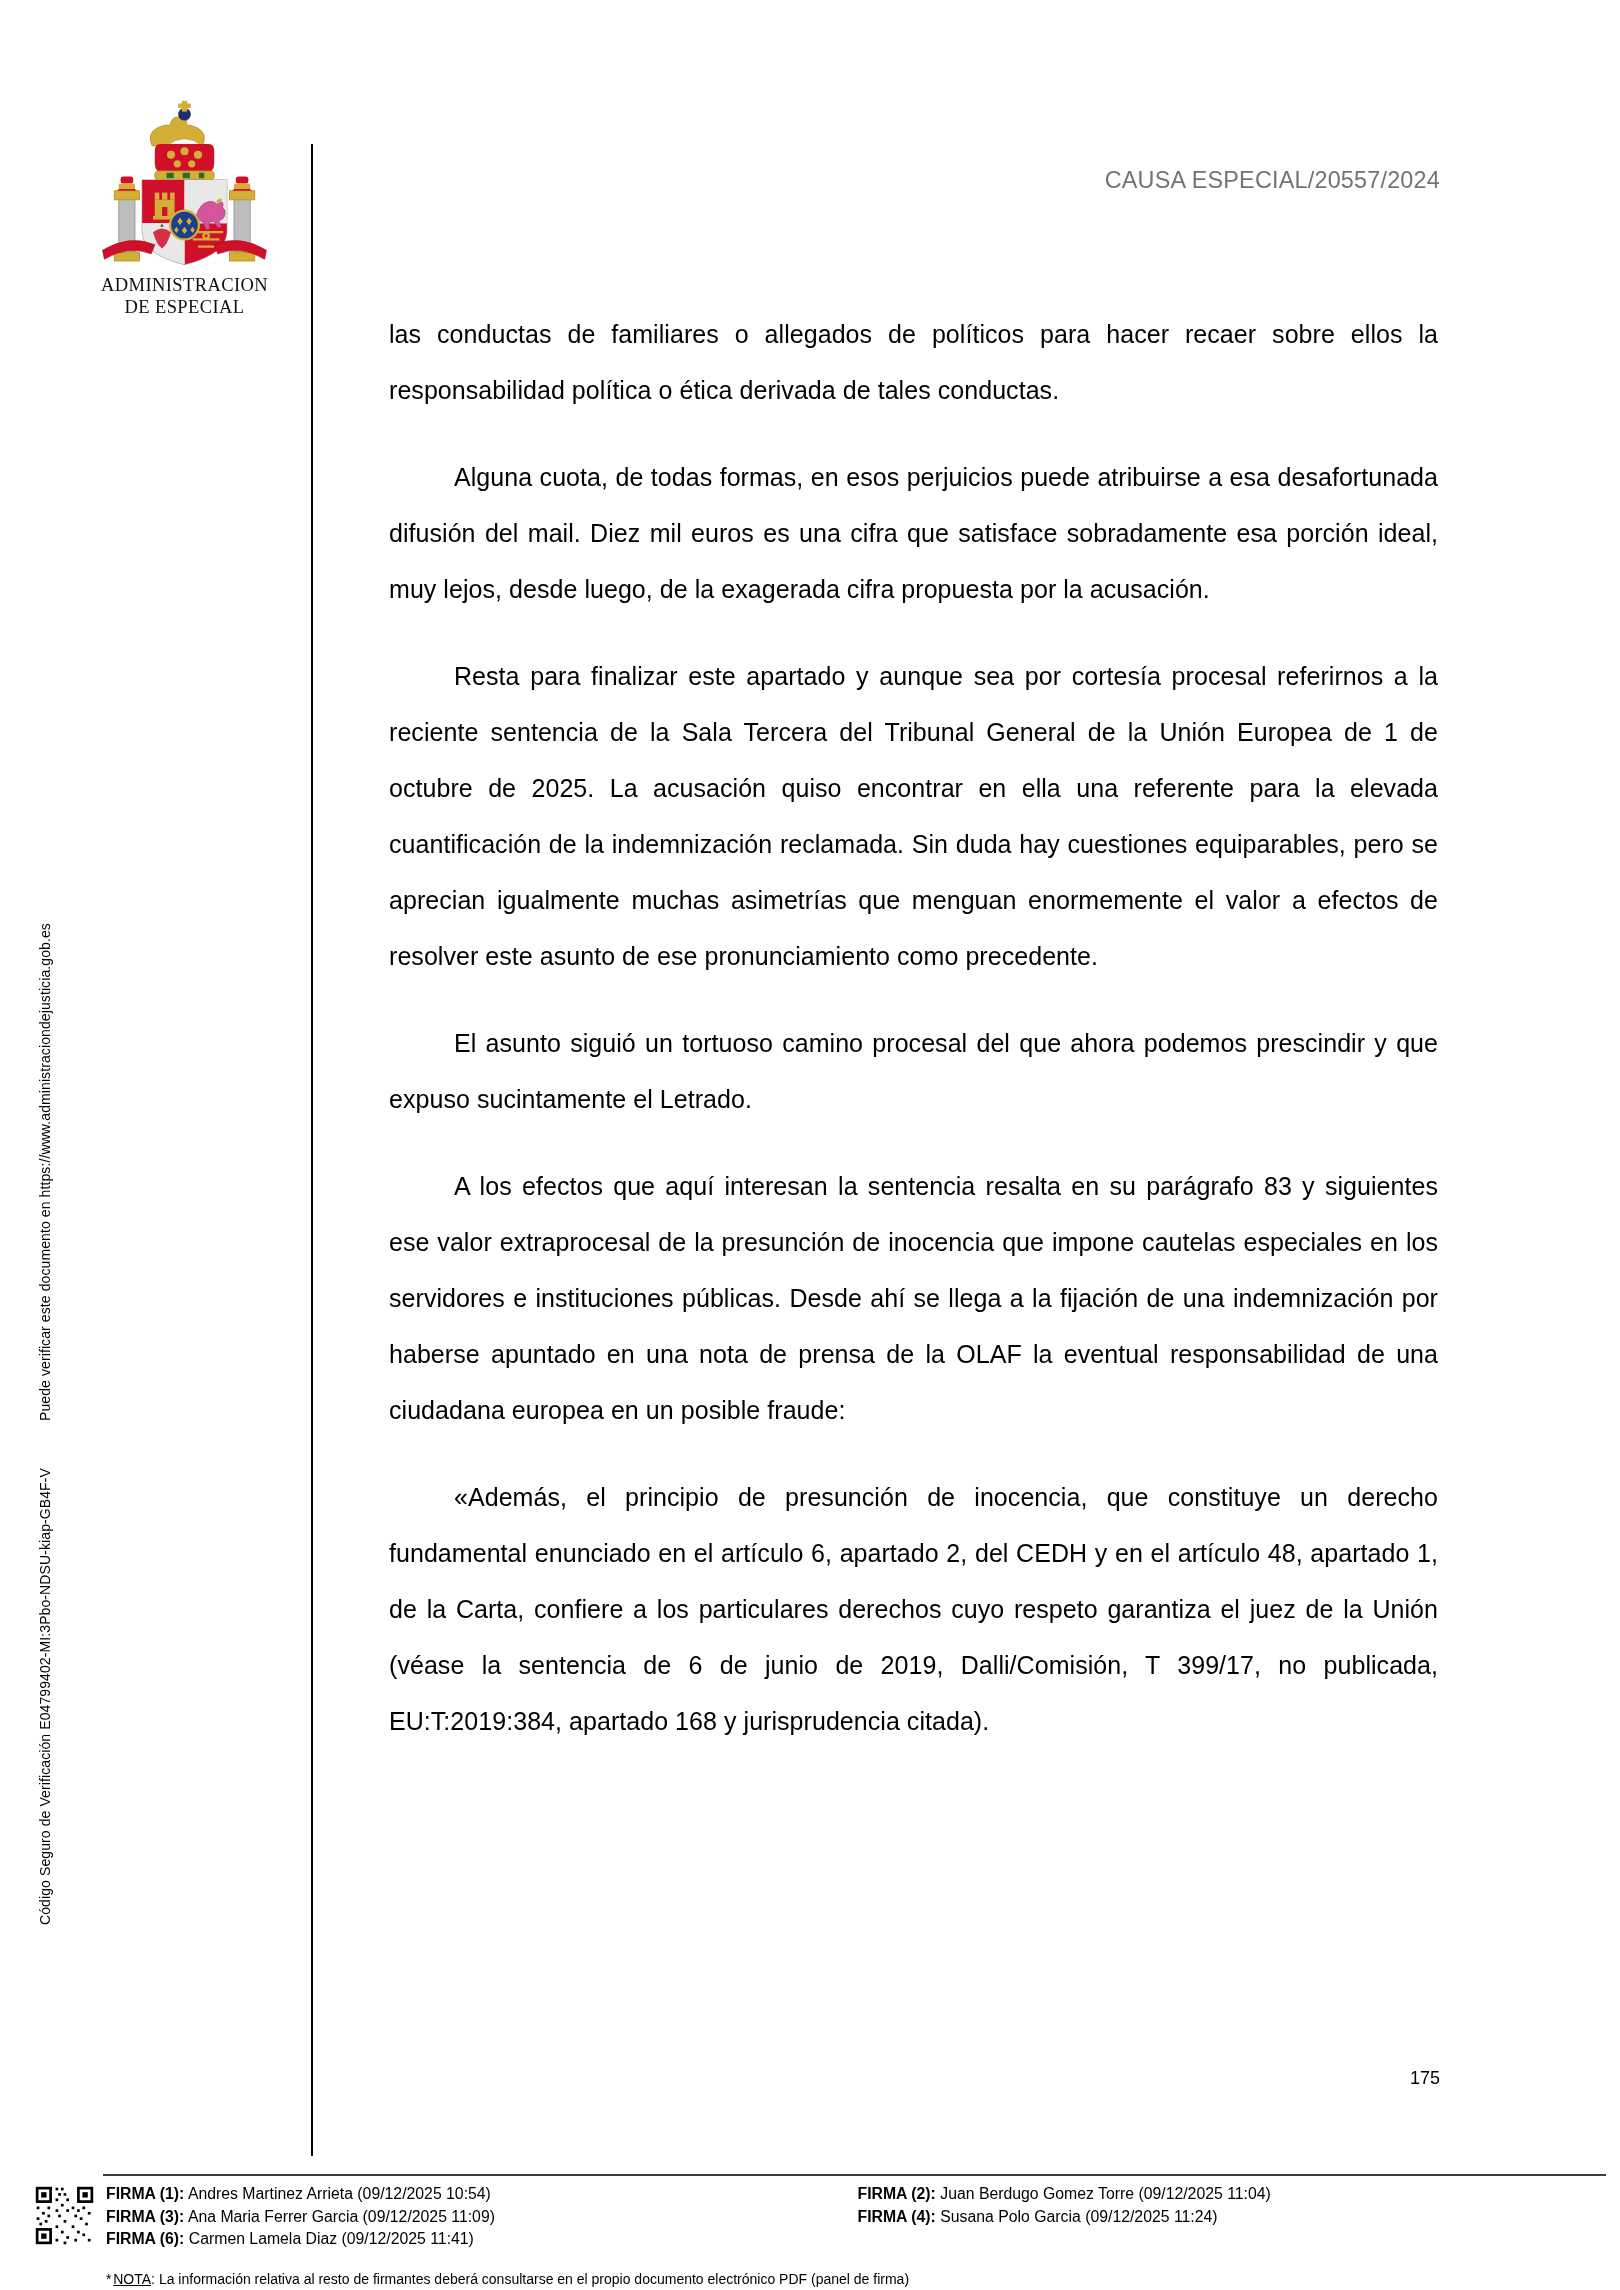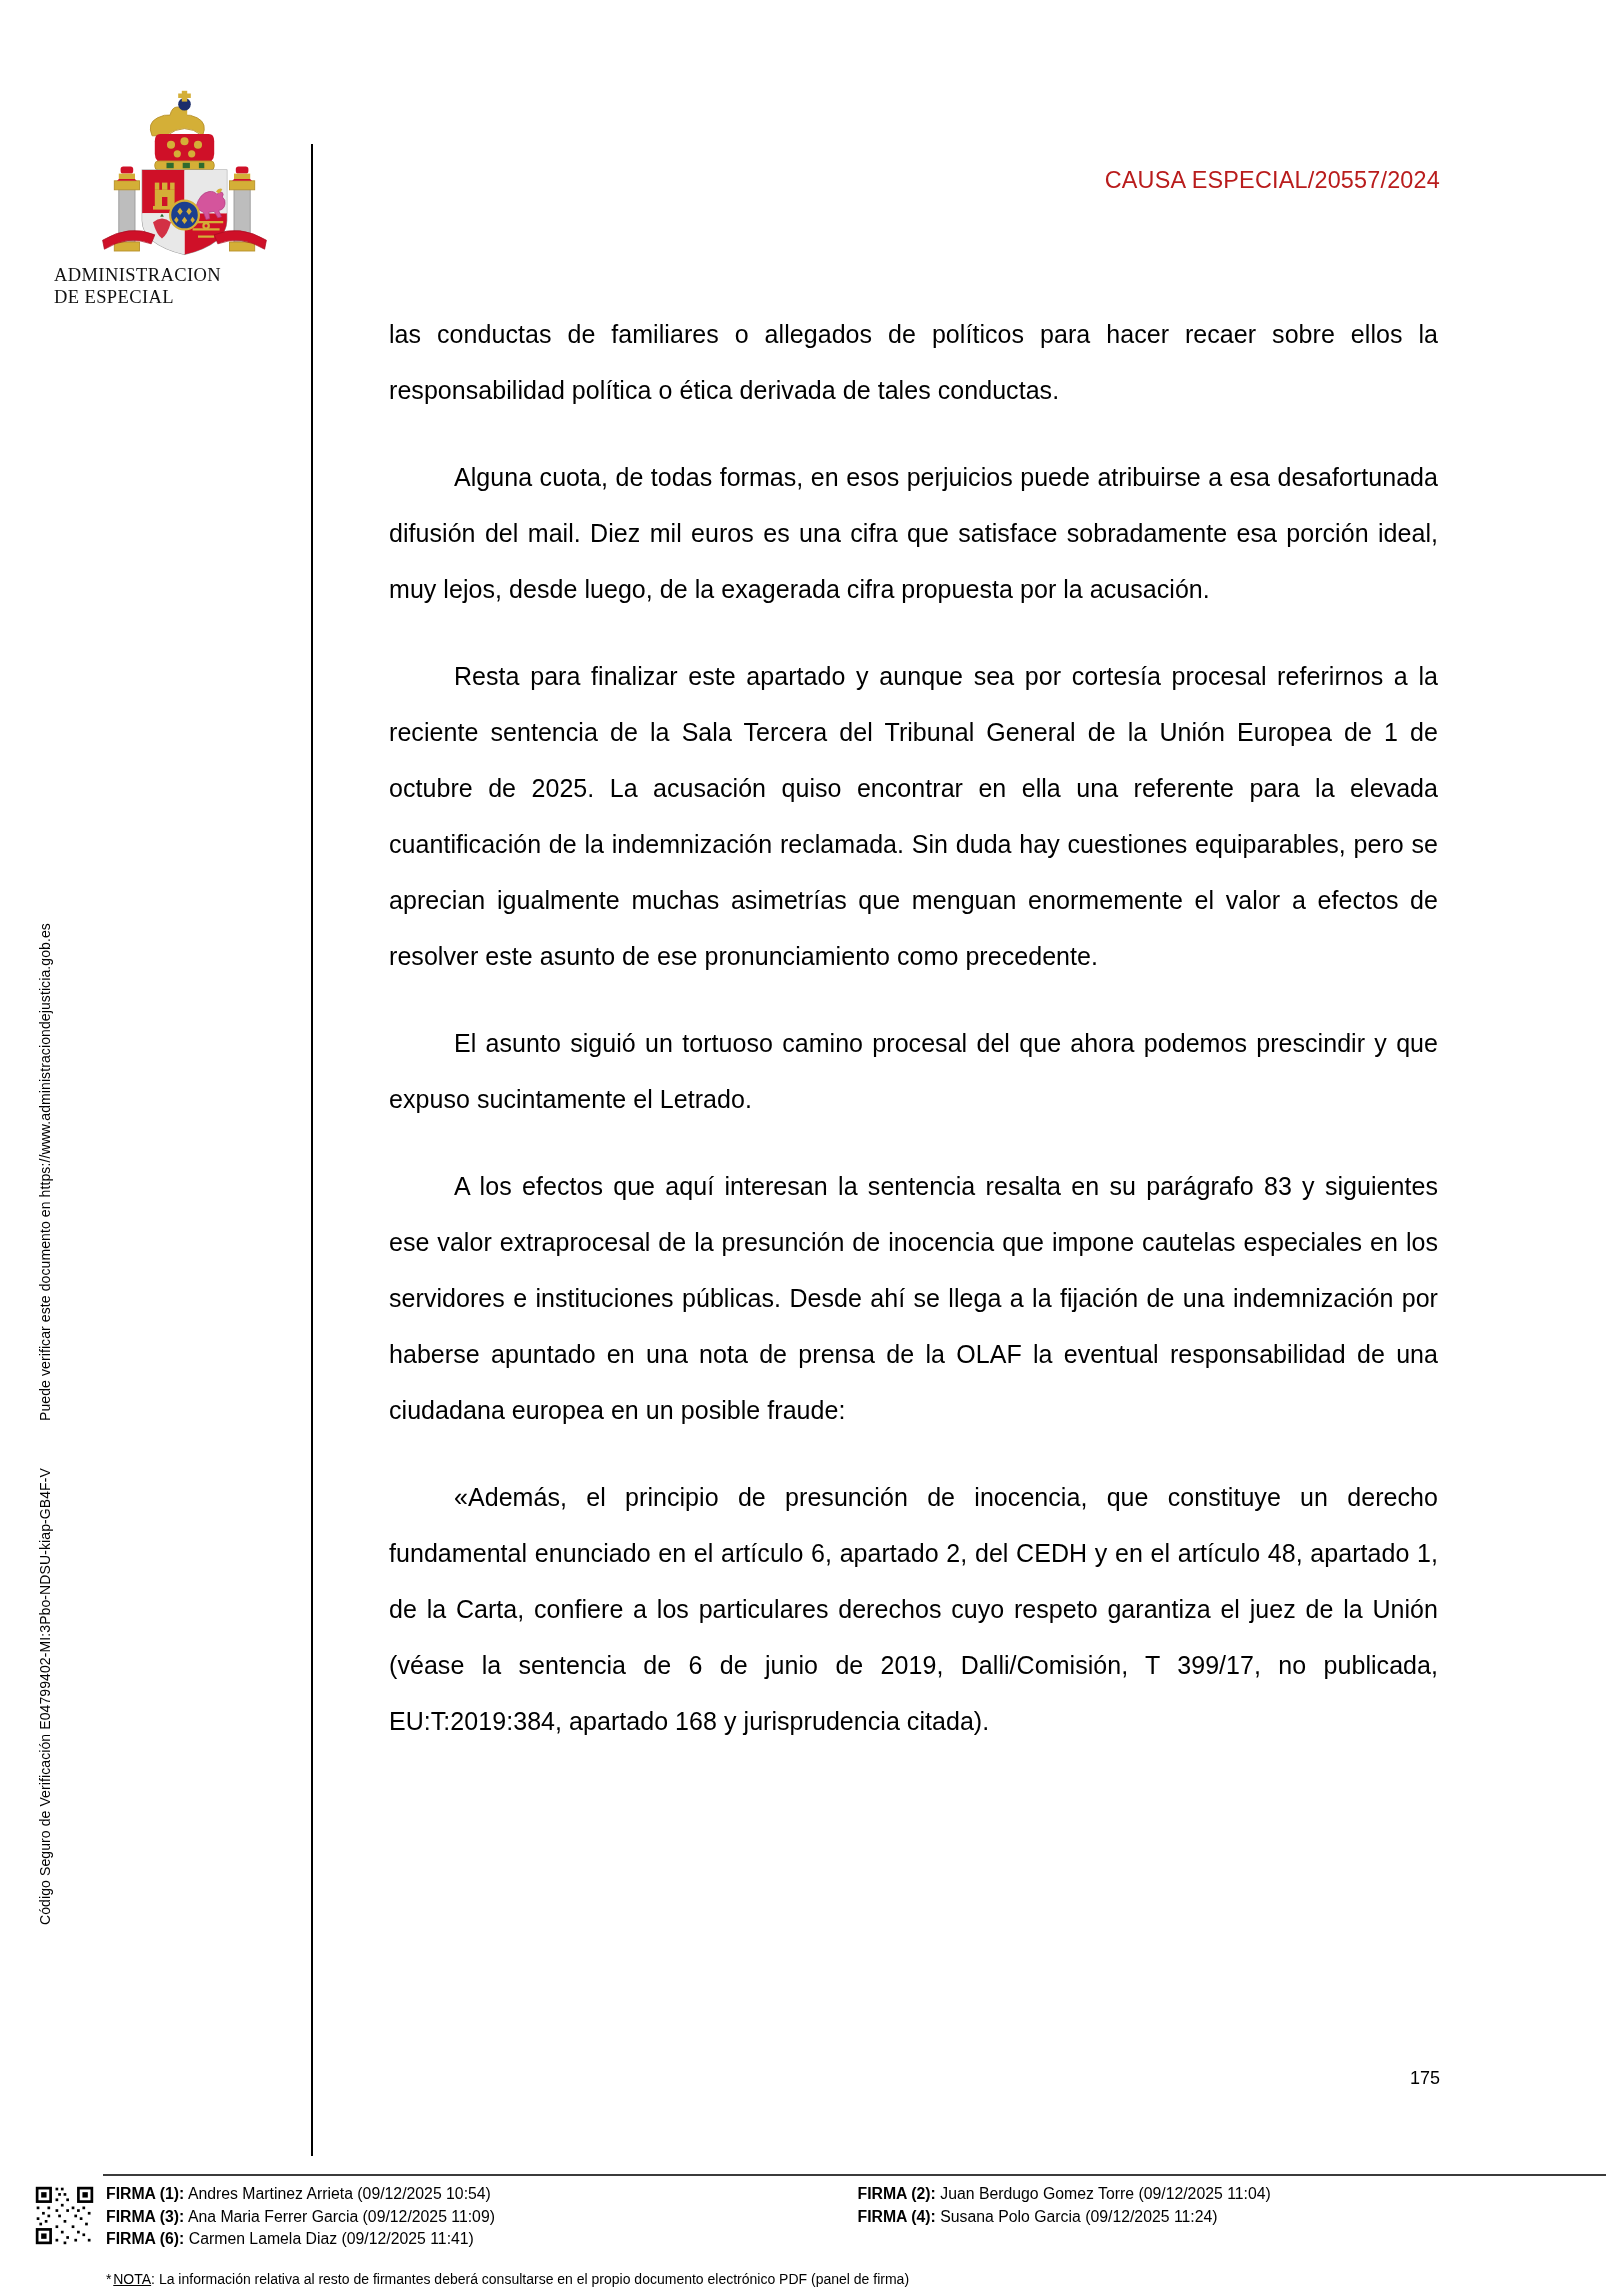--- a/index.html
+++ b/index.html
@@ -44,22 +44,23 @@
   .vtext-inner {
     display: inline-block;
     padding-left: 0px;
   }
   .vt-sep { display: inline-block; width: 47px; }
 
   
   .emblem-col {
     position: absolute;
     left: 54px;
-    top: 80px;
+    top: 90px;
     width: 261px;
+    text-align: center;
   }
   .coat-wrap {
     width: 207px;
     height: 180px;
     margin: 0 auto;
   }
   .emblem-caption {
     font-family: "Liberation Serif", serif;
     font-size: 18.5px;
     line-height: 1.22;
@@ -80,21 +81,21 @@
 
   
   .doc-header {
     position: absolute;
     left: 360px;
     top: 167px;
     width: 1080px;
     text-align: right;
     font-size: 23.4px;
     letter-spacing: 0.2px;
-    color: #b91c1c;
+    color: #737373;
   }
 
   
   .body-col {
     position: absolute;
     left: 389px;
     top: 306px;
     width: 1049px;
   }
   p.para {

